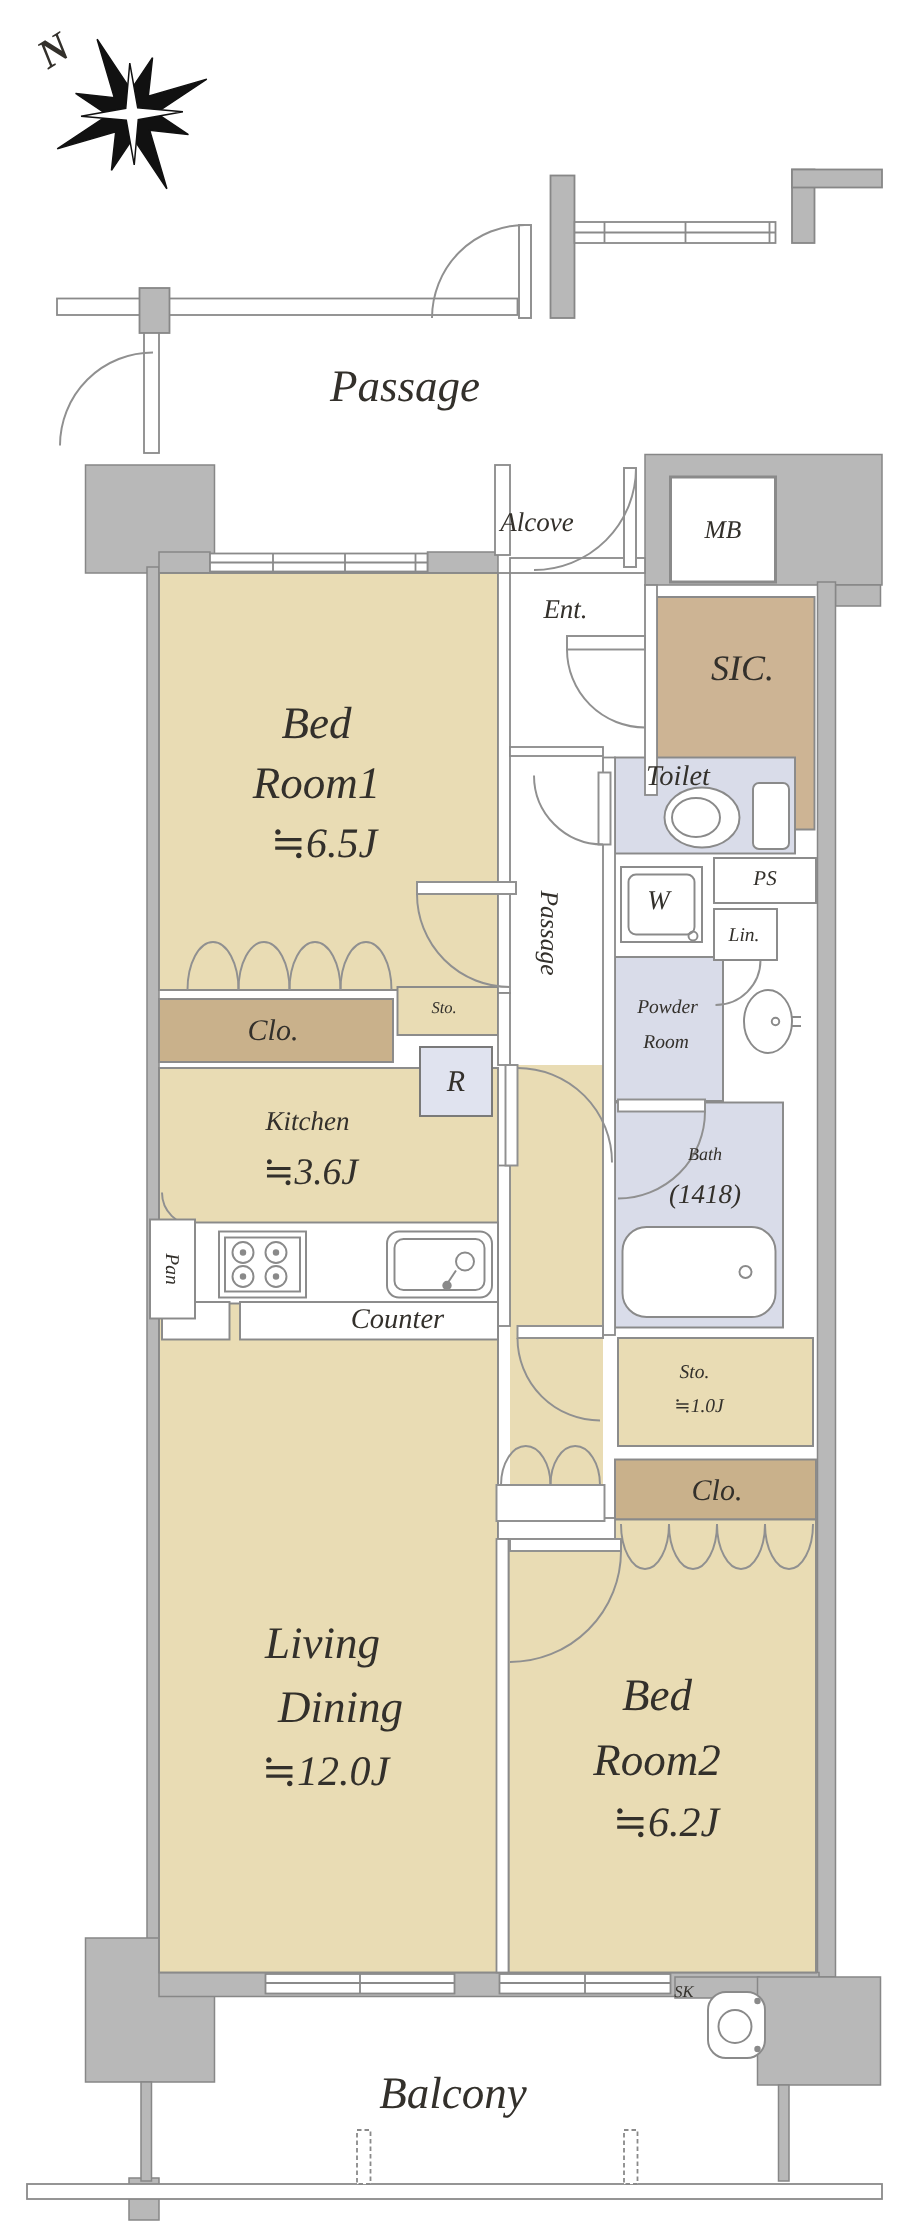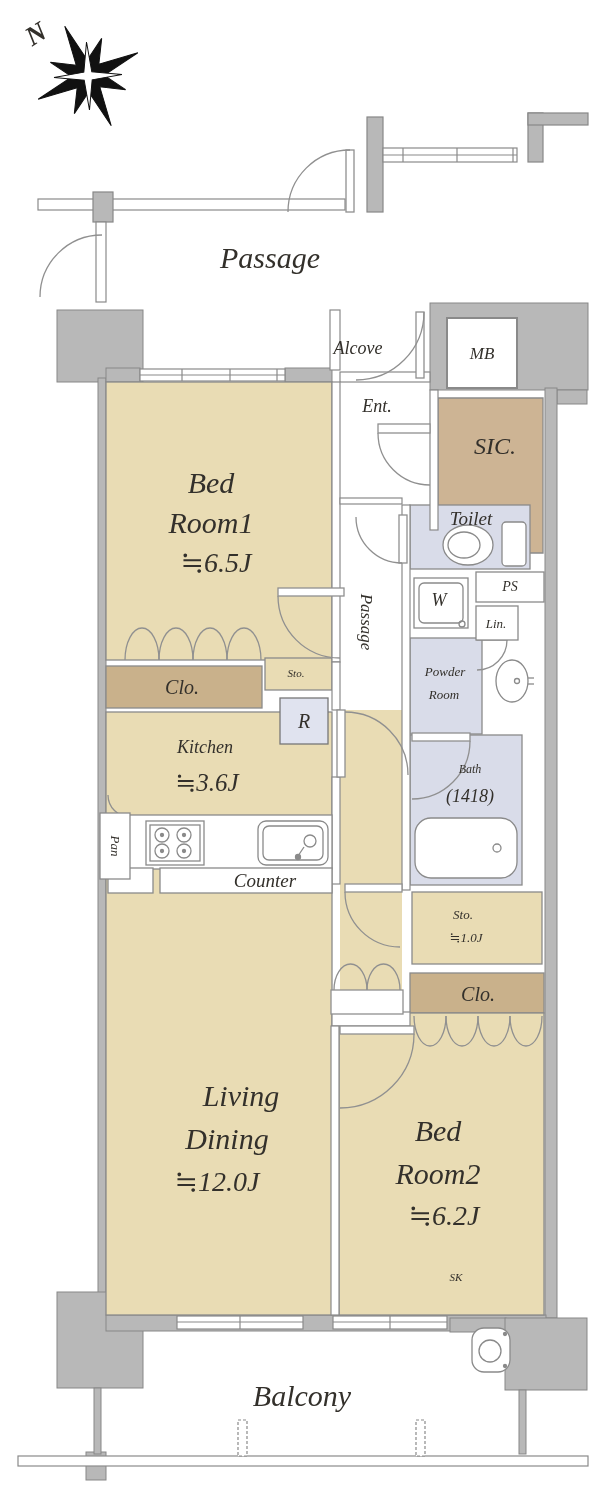--- a/index.html
+++ b/index.html
@@ -227,21 +227,21 @@
   <div class="lbl s26" style="left:358px;top:348px;">Alcove</div>
   <div class="lbl s17" style="left:482px;top:353px;">MB</div>
 
   <div class="lbl s26" style="left:377px;top:406px;">Ent.</div>
   <div class="lbl s24" style="left:495px;top:446px;">SIC.</div>
 
   <div class="lbl s30" style="left:211px;top:483px;">Bed</div>
   <div class="lbl s30" style="left:211px;top:523px;">Room1</div>
   <div class="lbl s28" style="left:216px;top:563px;">≒6.5J</div>
 
-  <div class="lbl s19" style="left:471px;top:518px;">Toilet</div>
+  <div class="lbl s19" style="left:452px;top:518px;">Toilet</div>
   <div class="lbl v s17" style="left:366px;top:622px;">Passage</div>
 
   <div class="lbl s18" style="left:439px;top:600px;">W</div>
   <div class="lbl s14" style="left:510px;top:587px;">PS</div>
   <div class="lbl s13" style="left:496px;top:623px;">Lin.</div>
 
   <div class="lbl s13" style="left:445px;top:671px;">Powder</div>
   <div class="lbl s13" style="left:444px;top:694px;">Room</div>
 
   <div class="lbl s22" style="left:182px;top:687px;">Clo.</div>
@@ -254,23 +254,23 @@
   <div class="lbl s20" style="left:470px;top:769px;">Bath</div>
   <div class="lbl s18" style="left:470px;top:796px;">(1418)</div>
 
   <div class="lbl v s13" style="left:115px;top:846px;">Pan</div>
   <div class="lbl s19" style="left:265px;top:880px;text-align:center;">Counter</div>
 
   <div class="lbl s13" style="left:463px;top:914px;">Sto.</div>
   <div class="lbl s13" style="left:466px;top:937px;">≒1.0J</div>
   <div class="lbl s22" style="left:478px;top:994px;">Clo.</div>
 
-  <div class="lbl s30" style="left:215px;top:1096px;margin-left:26px;">Living</div>
+  <div class="lbl s30" style="left:215px;top:1096px;">Living</div>
   <div class="lbl s30" style="left:215px;top:1139px;margin-left:12px;">Dining</div>
   <div class="lbl s28" style="left:217px;top:1182px;">≒12.0J</div>
 
   <div class="lbl s30" style="left:438px;top:1131px;">Bed</div>
   <div class="lbl s30" style="left:438px;top:1174px;">Room2</div>
   <div class="lbl s28" style="left:444px;top:1216px;">≒6.2J</div>
 
-  <div class="lbl s11" style="left:456px;top:1277px;">SK</div>
+  <div class="lbl s11" style="left:456px;top:1329px;">SK</div>
   <div class="lbl s30" style="left:302px;top:1396px;">Balcony</div>
 </div>
 
 </body></html>

